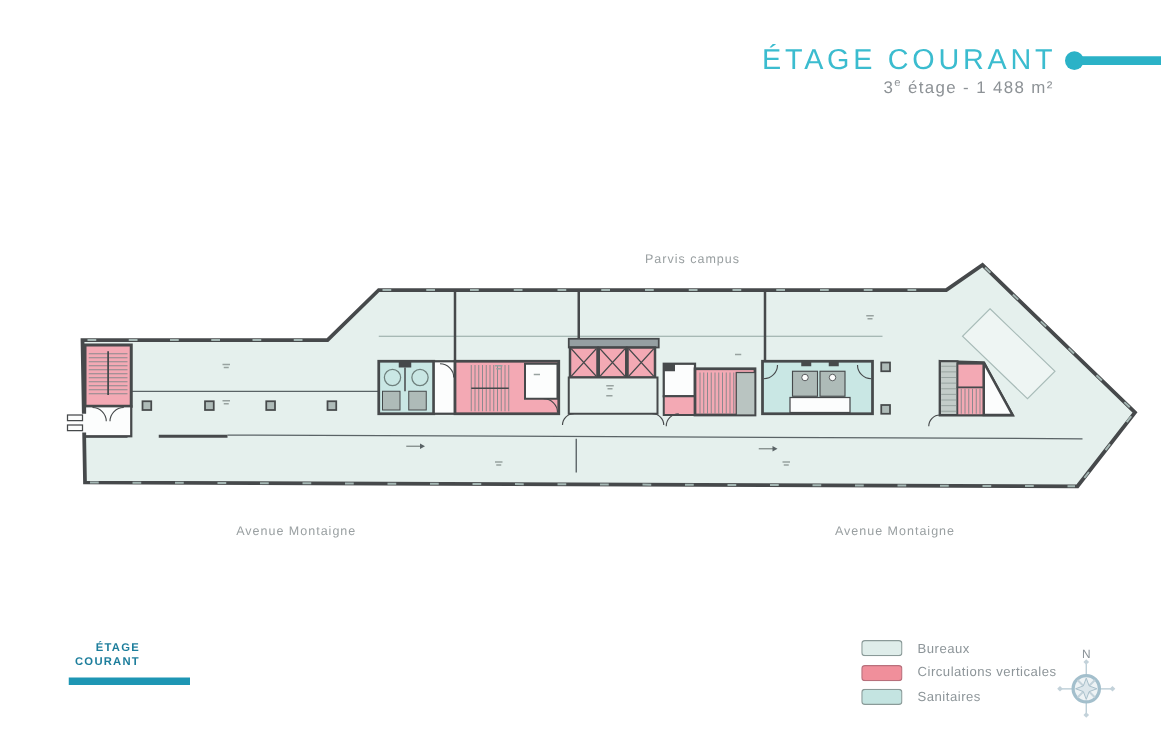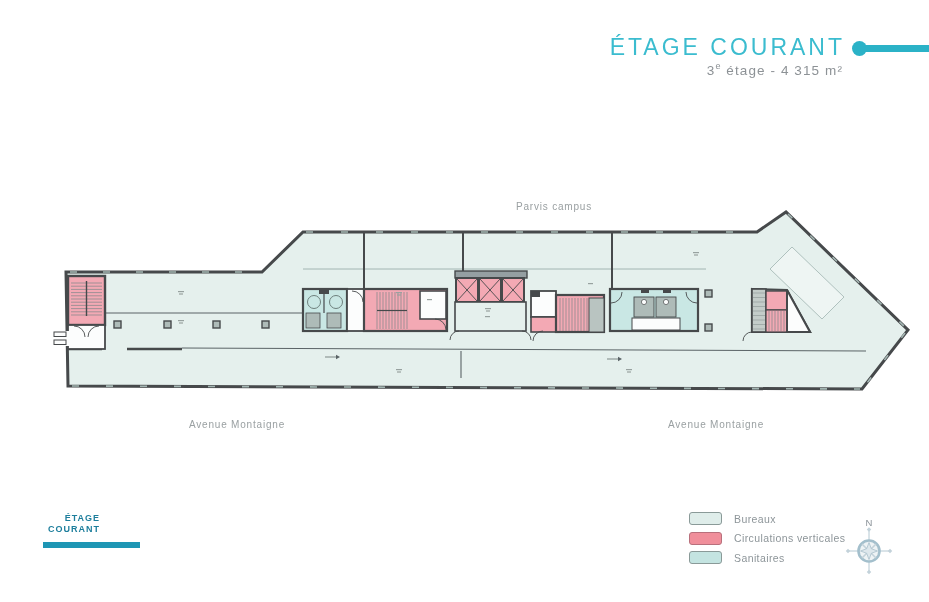--- a/index.html
+++ b/index.html
@@ -22,32 +22,32 @@
   text.street { font-family:"Liberation Sans", sans-serif; font-size:10px; letter-spacing:0.8px;
                 fill:#9aa0a2; text-anchor:middle; }
 
   
   .legend { position:absolute; left:689px; top:512px; }
   .legend-row { display:flex; align-items:center; height:13px; margin-bottom:6.5px; }
   .legend-label { margin-left:12px; font-size:10.5px; letter-spacing:0.4px; color:#8d9599; white-space:nowrap;text-align:center; }
   .compass { position:absolute; left:845px; top:511px; }
 
   
-  .footer-tab { position:absolute; left:4px; top:513px; width:97px;padding-left:39px; }
+  .footer-tab { position:absolute; left:16px; top:513px; width:97px;padding-left:39px; }
   .footer-tab .l1, .footer-tab .l2 { text-align:right; font-size:9px; font-weight:bold;
        letter-spacing:1px; color:#1d7e9c; line-height:11px; padding-right:1px; }
   .footer-bar { width:97px; height:6px; background:#1e96b4; margin-top:7px; }
 </style>
 </head>
 <body>
 
 <div class="stage">
 
   <div class="header-title">ÉTAGE COURANT</div>
-  <div class="header-sub"><span>3</span><sup>e</sup><span> étage - 4 315 m²</span></div>
+  <div class="header-sub"><span>3</span><sup>e</sup><span> étage - 1 488 m²</span></div>
   <div class="accent-dot"></div>
   <div class="accent-line"></div>
 
   <svg class="plan-svg" width="929" height="602" viewBox="0 0 929 602">
 
     <g>
       <path d="M66,272 H262 L303,232 H757 L786,212 L908,330 L862,389 L68,386 Z" fill="#e5f0ed" stroke="#46494b" stroke-width="3" stroke-linejoin="miter"></path>
 
       <path d="M70,272 H260" stroke="#a4b6b3" stroke-width="1.6" stroke-dasharray="7 26" fill="none"></path>
       <path d="M306,232 H755" stroke="#a4b6b3" stroke-width="1.6" stroke-dasharray="7 28" fill="none"></path>

